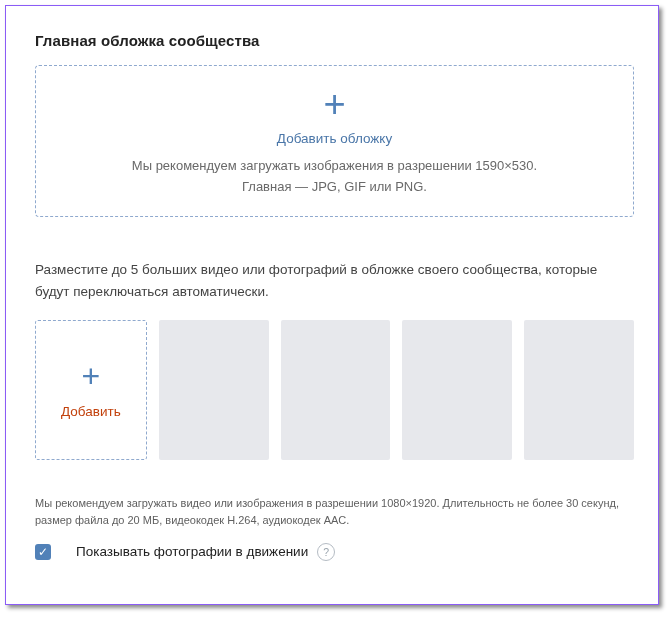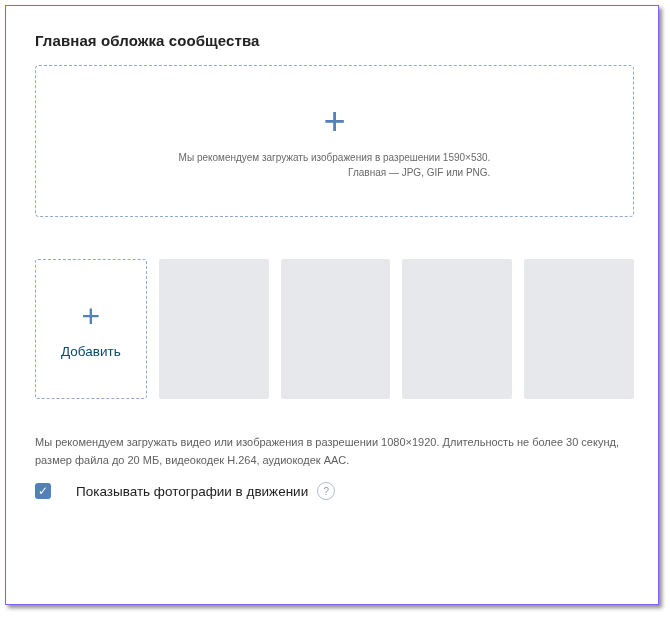--- a/index.html
+++ b/index.html
@@ -56,24 +56,24 @@
     user-select: none;
   }
   .add-cover-link {
     margin-top: 8px;
     font-size: 13.5px;
     color: #4a76a8;
     text-decoration: none;
   }
   .dropzone-hint {
     margin: 10px 0 0 0;
-    font-size: 10px;
+    font-size: 13px;
     color: #696969;
     line-height: 1.55;
-    text-align: right;
+    text-align: center;
   }
   .live-section { margin-top: 42px; }
   .live-desc {
     margin: 9px 0 0 0;
     font-size: 13.5px;
     color: #444444;
     line-height: 1.65;
     max-width: 602px;
   }
   .tiles-row {
@@ -99,21 +99,21 @@
   .tile-add .plus-mid {
     font-size: 32px;
     font-weight: 300;
     line-height: 1;
     color: #5181b8;
     user-select: none;
   }
   .tile-add .tile-add-label {
     margin-top: 12px;
     font-size: 13.5px;
-    color: #0c4a6e;
+    color: #c2410c;
   }
   .tile-placeholder {
     background: #e7e8ec;
     border-radius: 2px;
   }
   .live-hint {
     margin: 35px 0 0 0;
     font-size: 11px;
     color: #5f5f5f;
     line-height: 1.6;
@@ -161,28 +161,30 @@
 </head>
 <body>
 
 <div class="frame">
 
   <section>
     <h2 class="section-title">Главная обложка сообщества</h2>
 
     <div class="dropzone">
       <span class="plus-big">+</span>
+      <a class="add-cover-link" href="#">Добавить обложку</a>
       <p class="dropzone-hint">
         <span>Мы рекомендуем загружать изображения в разрешении 1590×530.</span><br>
         <span>Главная — JPG, GIF или PNG.</span>
       </p>
     </div>
   </section>
 
   <section class="live-section">
+    <p class="live-desc">Разместите до 5 больших видео или фотографий в обложке своего сообщества, которые будут переключаться автоматически.</p>
 
     <div class="tiles-row">
       <div class="tile tile-add">
         <span class="plus-mid">+</span>
         <span class="tile-add-label">Добавить</span>
       </div>
       <div class="tile tile-placeholder"></div>
       <div class="tile tile-placeholder"></div>
       <div class="tile tile-placeholder"></div>
       <div class="tile tile-placeholder"></div>

